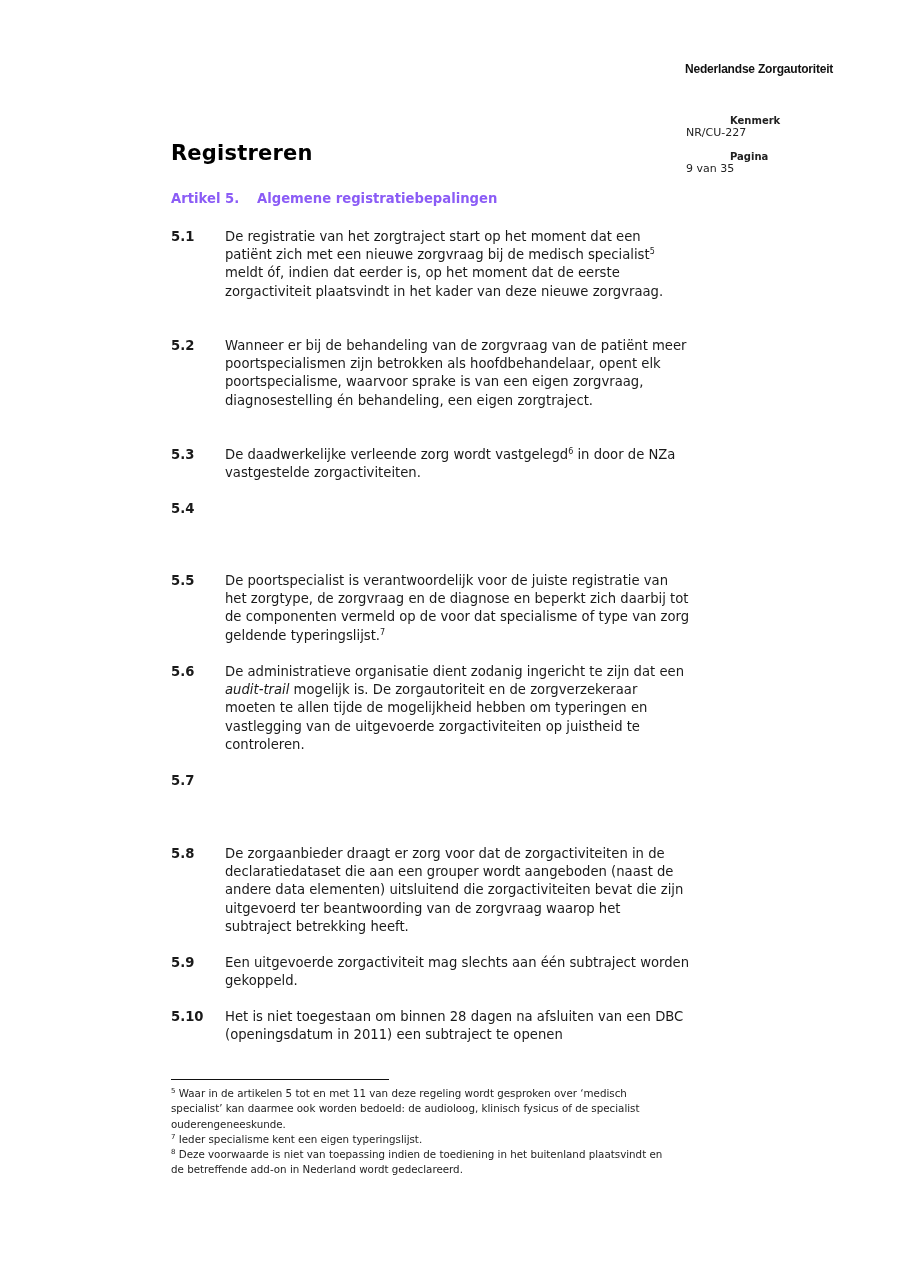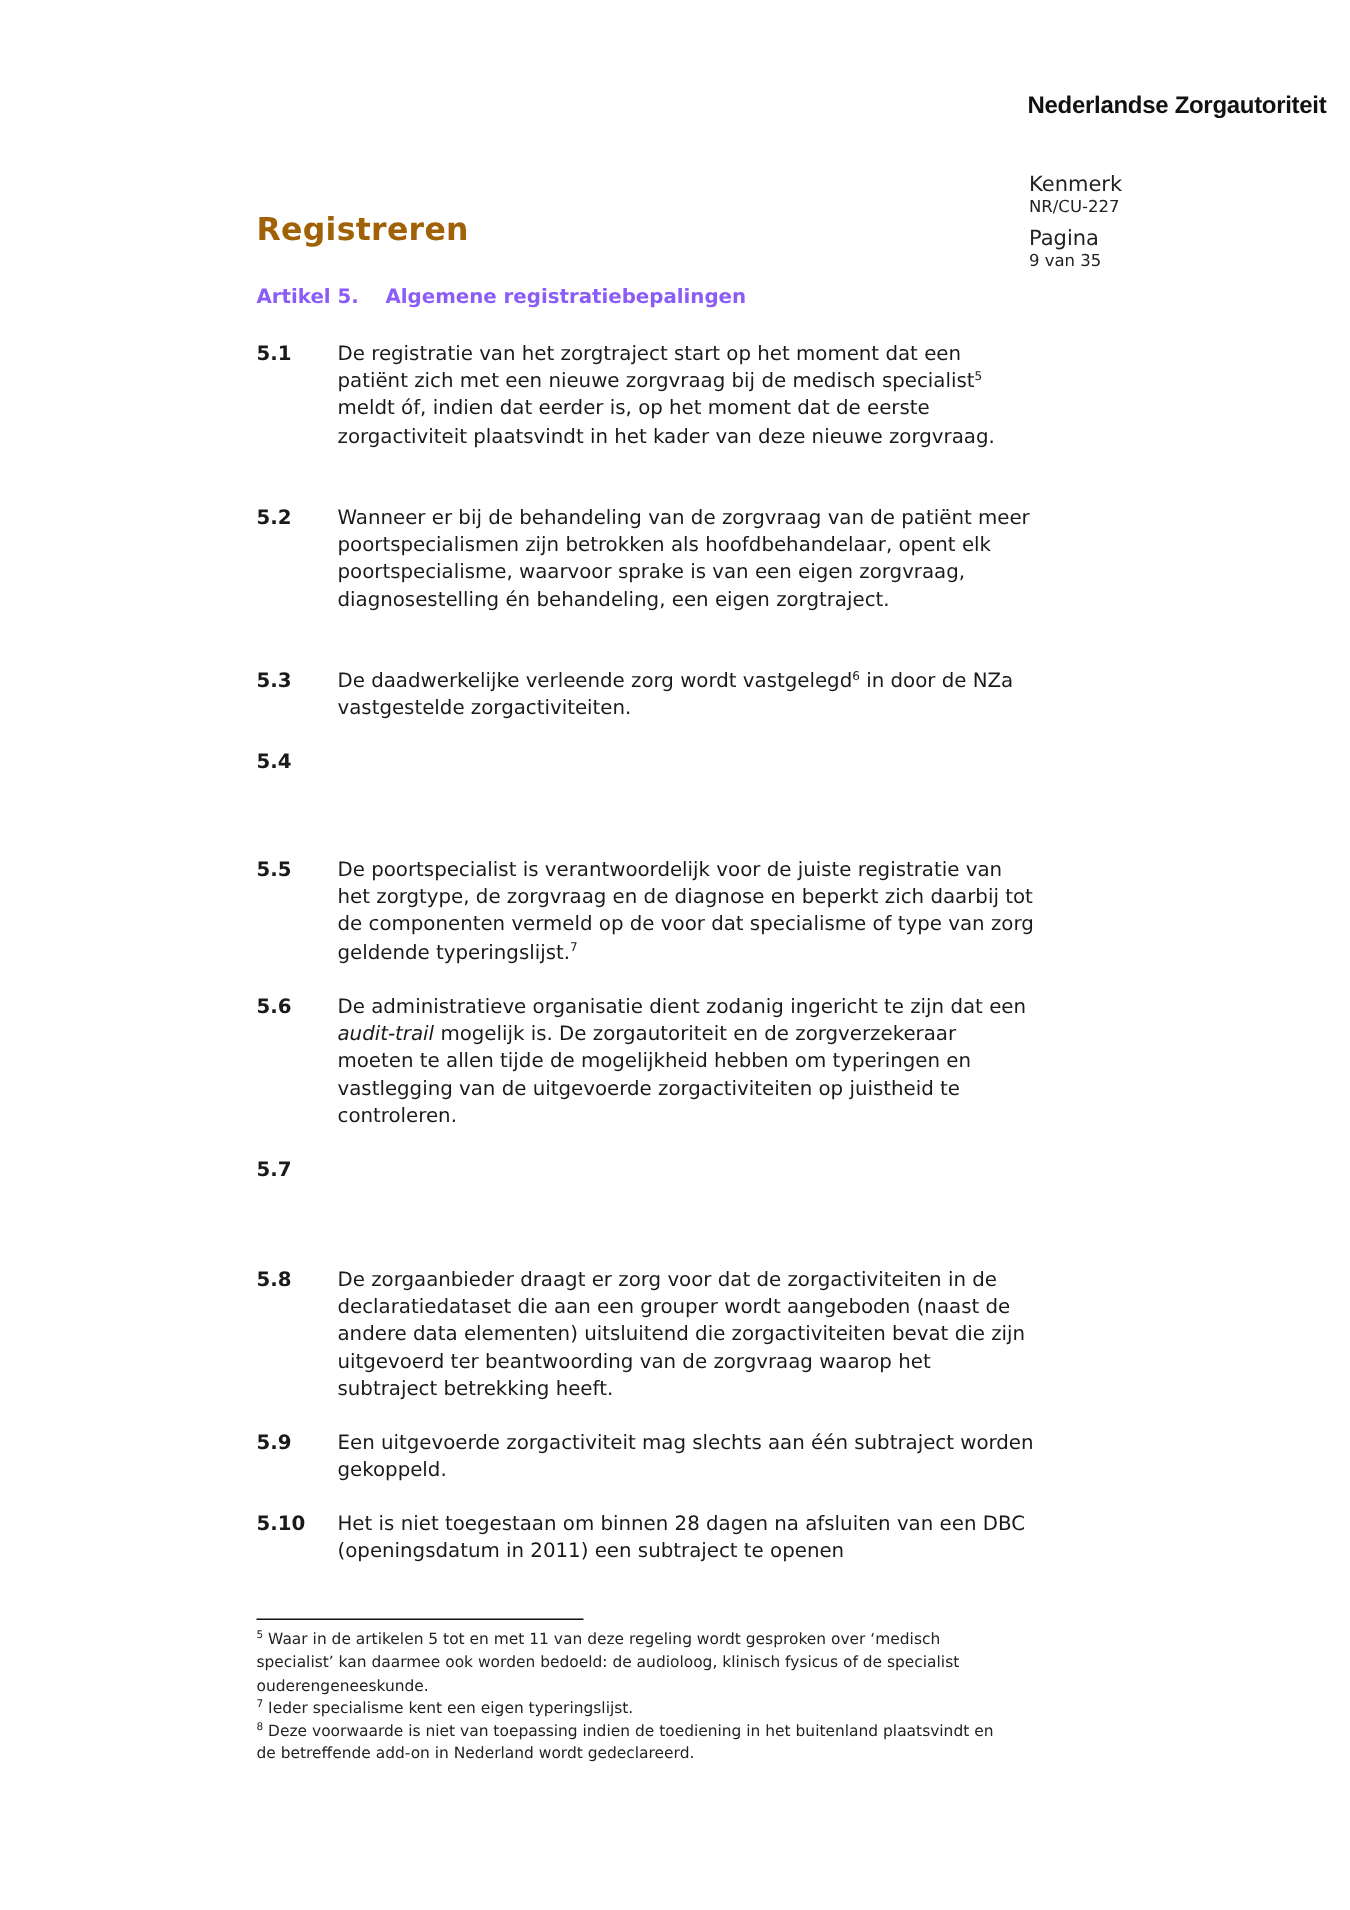--- a/index.html
+++ b/index.html
@@ -1,23 +1,23 @@
 <!DOCTYPE html>
 <html><head>
   <meta charset="utf-8">
   <style>
     html, body { margin: 0; padding: 0; background: #ffffff; }
     body { width: 900px; height: 1273px; position: relative; overflow: hidden;
       font-family: "DejaVu Sans", sans-serif; color: #1a1a1a; }
     .org { position: absolute; left: 685px; top: 62px; font-family: "Liberation Sans", sans-serif;
-      font-weight: bold; font-size: 16px; letter-spacing: -0.2px; color: #111; }
+      font-weight: bold; font-size: 12px; letter-spacing: -0.2px; color: #111; }
     .meta { position: absolute; left: 686px; font-size: 11px; color: #222; }
-    .meta-label { font-weight: normal; font-size: 14px; color: #222; }
+    .meta-label { font-weight: bold; font-size: 10px; color: #222; margin-left: 44px; }
     .title { position: absolute; left: 171px; top: 141px; font-family: "DejaVu Sans", sans-serif;
-      font-weight: bold; font-size: 21px; color: #a16207; letter-spacing: 0.2px; }
+      font-weight: bold; font-size: 21px; color: #000000; letter-spacing: 0.2px; }
     .art-head { position: absolute; left: 171px; top: 191px; font-weight: bold; font-size: 13.2px; color: #8b5cf6; }
     .art-head .num { display: inline-block; width: 86px; }
     .article { position: absolute; left: 171px; width: 520px; font-size: 13.2px; line-height: 18.2px; }
     .article .anum { position: absolute; left: 0; top: 0; font-weight: bold; }
     .article .atext { margin-left: 54px; display: block; }
     sup { font-size: 8px; vertical-align: 5px; line-height: 0; }
     .rule { position: absolute; left: 171px; top: 1079px; width: 218px; height: 1px; background: #111; }
     .footnotes { position: absolute; left: 171px; top: 1086px; width: 500px; font-size: 10.3px; line-height: 15.3px; color: #222; }
     .fn sup { font-size: 7px; vertical-align: 4px; }
   </style>

